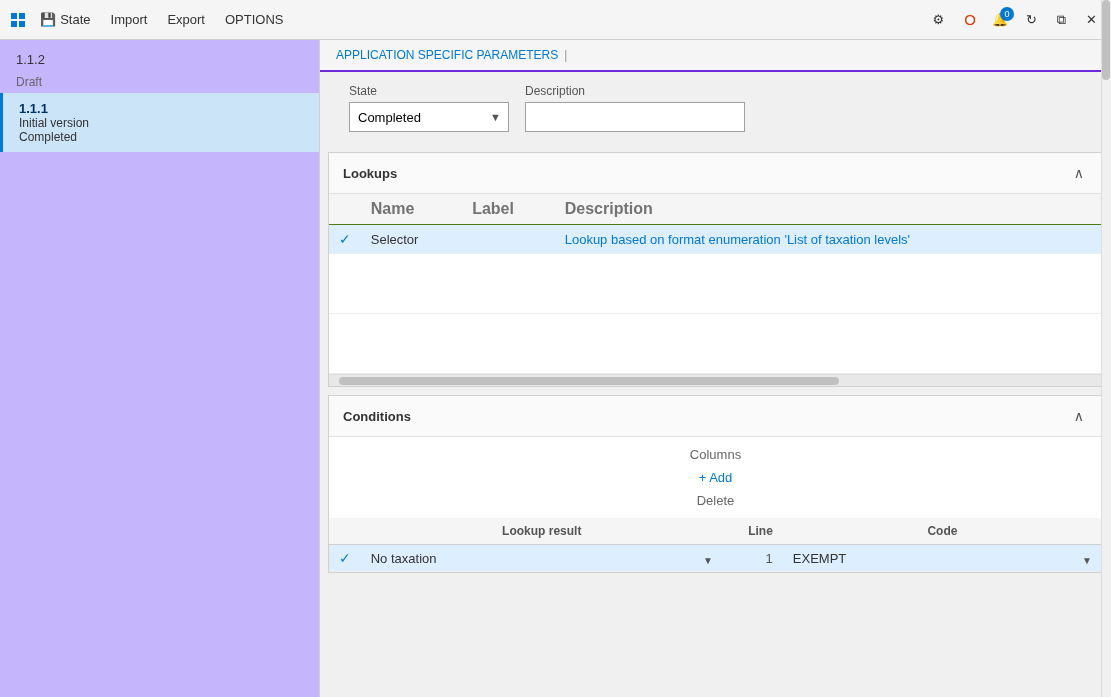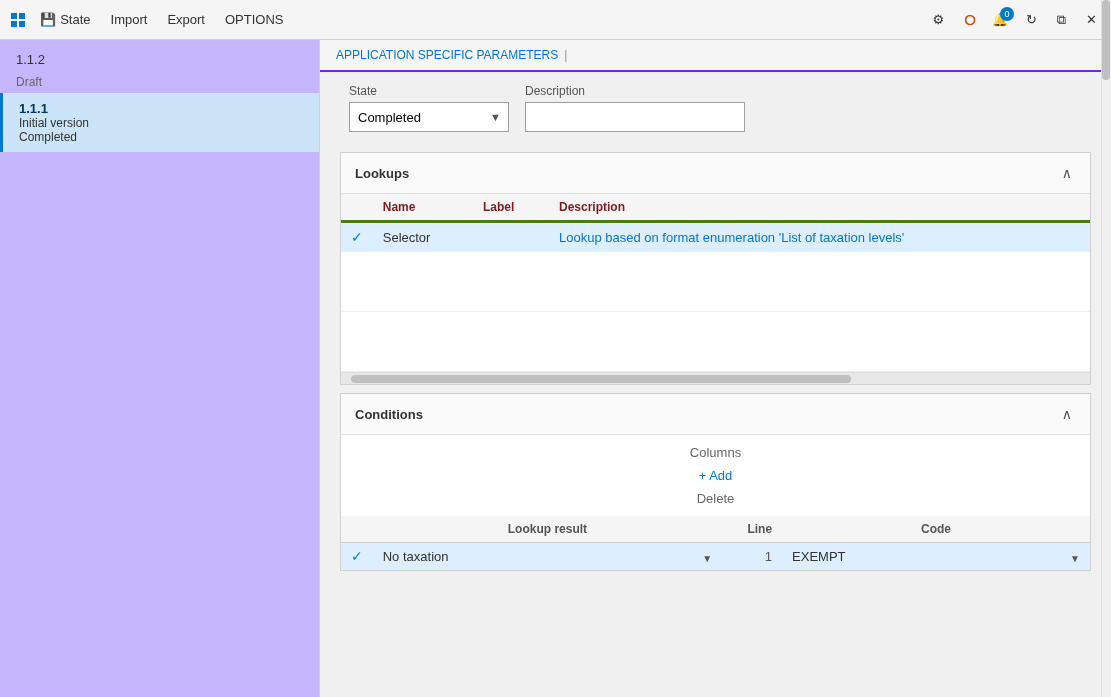--- a/index.html
+++ b/index.html
@@ -48,33 +48,33 @@
     
     .form-area { padding: 12px 29px; background: #f0f0f0; display: flex; gap: 16px; align-items: flex-end; }
     .form-field { display: flex; flex-direction: column; gap: 4px; }
     .form-label { font-size: 12px; color: #555; }
     .select-wrapper { position: relative; width: 160px; }
     .select-wrapper select { width: 100%; height: 30px; padding: 4px 8px; border: 1px solid #a0a0a0; font-size: 13px; background: white; appearance: none; cursor: pointer; }
     .select-chevron { position: absolute; right: 8px; top: 50%; transform: translateY(-50%); pointer-events: none; color: #555; font-size: 11px; }
     .form-input { border: 1px solid #a0a0a0; padding: 4px 8px; font-size: 13px; background: white; width: 220px; height: 30px; }
 
     
-    .section-panel { background: white; margin: 8px 20px; border: 1px solid #d0d0d0; }
+    .section-panel { background: white; margin: 8px 8px; border: 1px solid #d0d0d0; }
     .section-header {
       display: flex; align-items: center; justify-content: space-between;
       padding: 10px 14px; border-bottom: 1px solid #e0e0e0; background: #fafafa;
     }
     .section-title { font-size: 13px; font-weight: 600; color: #333; }
     .section-toggle { cursor: pointer; color: #555; font-size: 14px; border: none; background: transparent; padding: 2px 4px; }
 
     
     .data-table { width: 100%; border-collapse: collapse; }
     .data-table th {
-      background: #f5f5f5; border-bottom: 3px solid #4d7c0f; padding: 6px 10px;
-      text-align: left; font-size: 12px; font-weight: 600; color: #7f1d1d;
+      background: #f5f5f5; border-bottom: 1px solid #4d7c0f; padding: 6px 10px;
+      text-align: left; font-size: 16px; font-weight: 600; color: #737373;
     }
     .data-table td { padding: 6px 10px; border-bottom: 1px solid #eee; font-size: 13px; }
     .data-table tr.selected-row td { background: #ddeeff; }
     .check-col { width: 30px; text-align: center; }
     .checkmark { color: #0078d4; font-size: 14px; }
 
     
     .conditions-toolbar { display: flex; align-items: center; gap: 4px; padding: 8px 14px; flex-direction: column; }
     .cond-btn { background: transparent; border: none; cursor: pointer; font-size: 13px; color: #666; padding: 2px 6px; }
     .cond-btn.add { color: #0078d4; }

